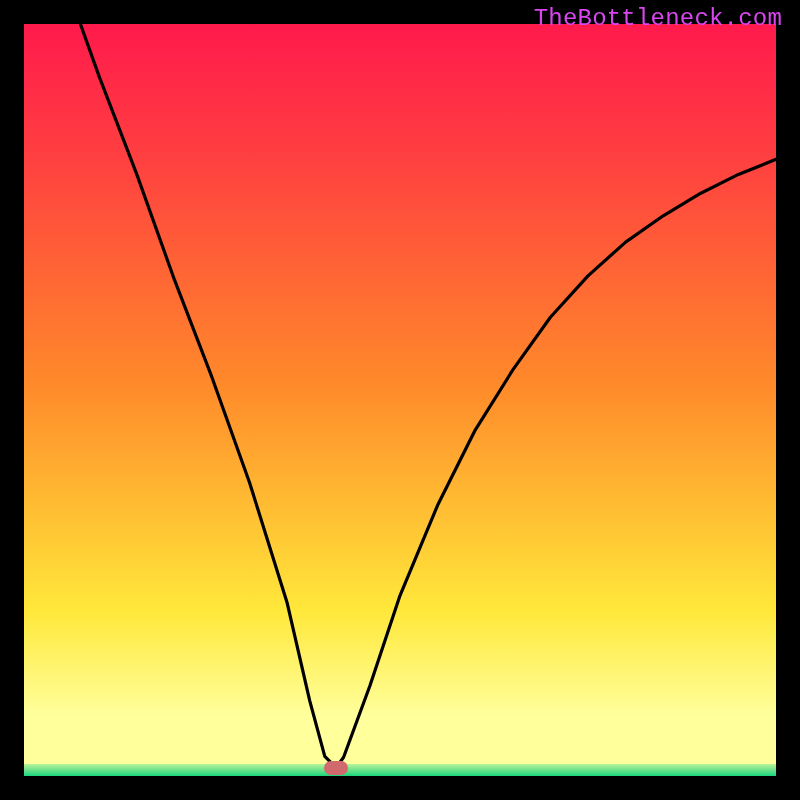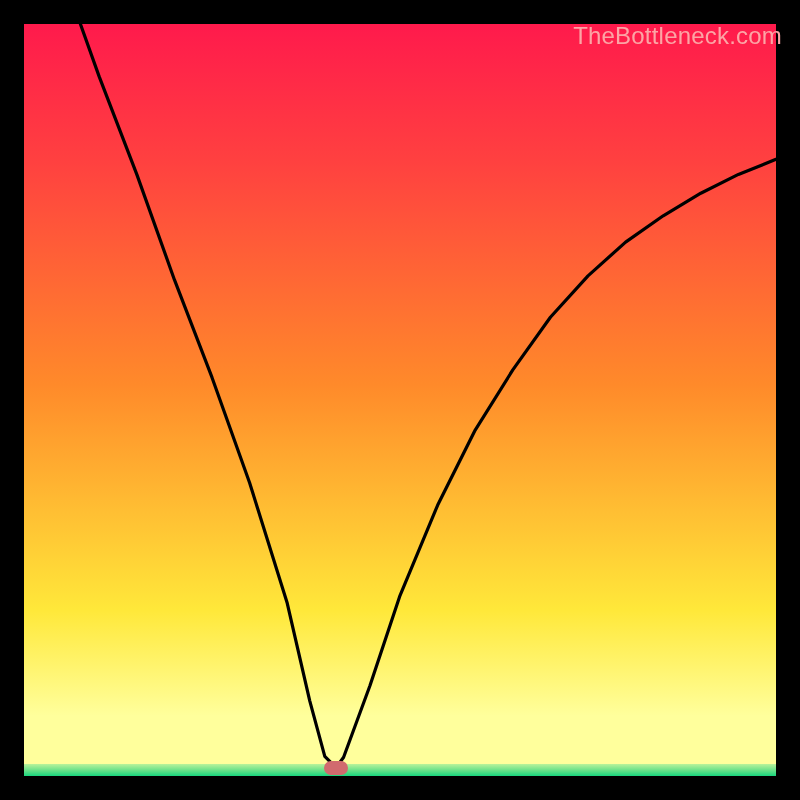--- a/index.html
+++ b/index.html
@@ -11,25 +11,25 @@
     overflow: hidden;
   }
   .outer {
     width: 800px;
     height: 800px;
     background: #000000;
     position: relative;
   }
   .watermark {
     position: absolute;
-    top: 22px;
+    top: 5px;
     right: 18px;
-    font-family: Liberation Sans, sans-serif;
+    font-family: Liberation Mono, monospace;
     font-size: 24px;
-    color: #fca5a5;
+    color: #d946ef;
     letter-spacing: 0.2px;
     z-index: 10;
   }
   .plot {
     position: absolute;
     left: 24px;
     top: 24px;
     width: 752px;
     height: 752px;
     z-index: 1;

